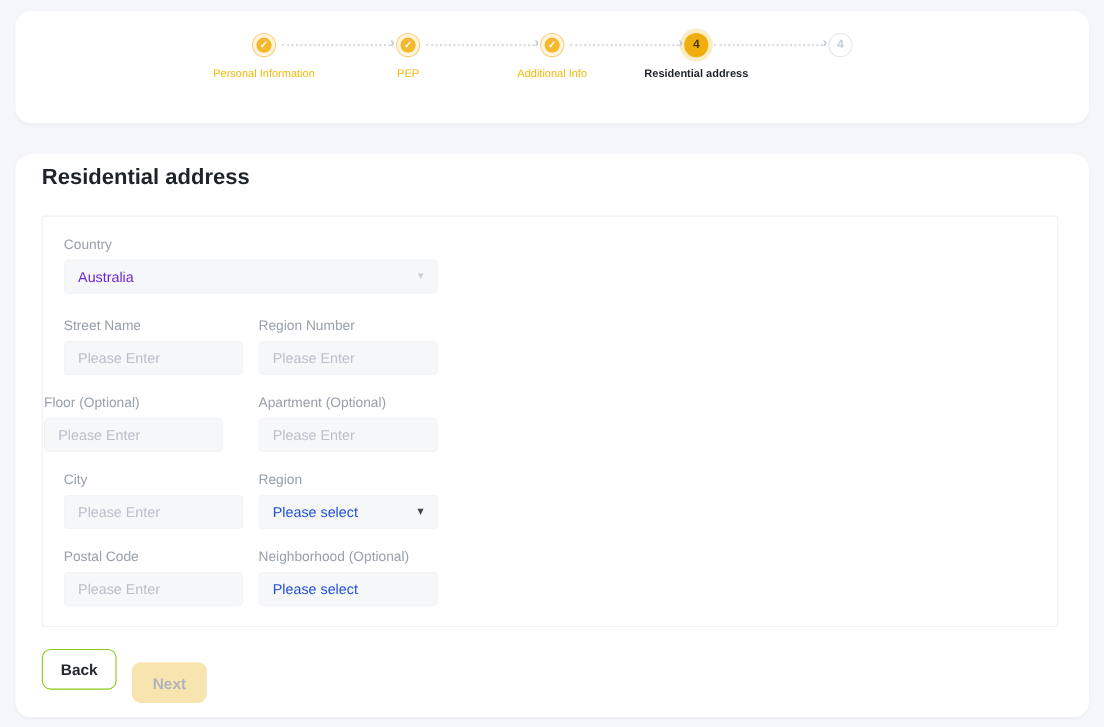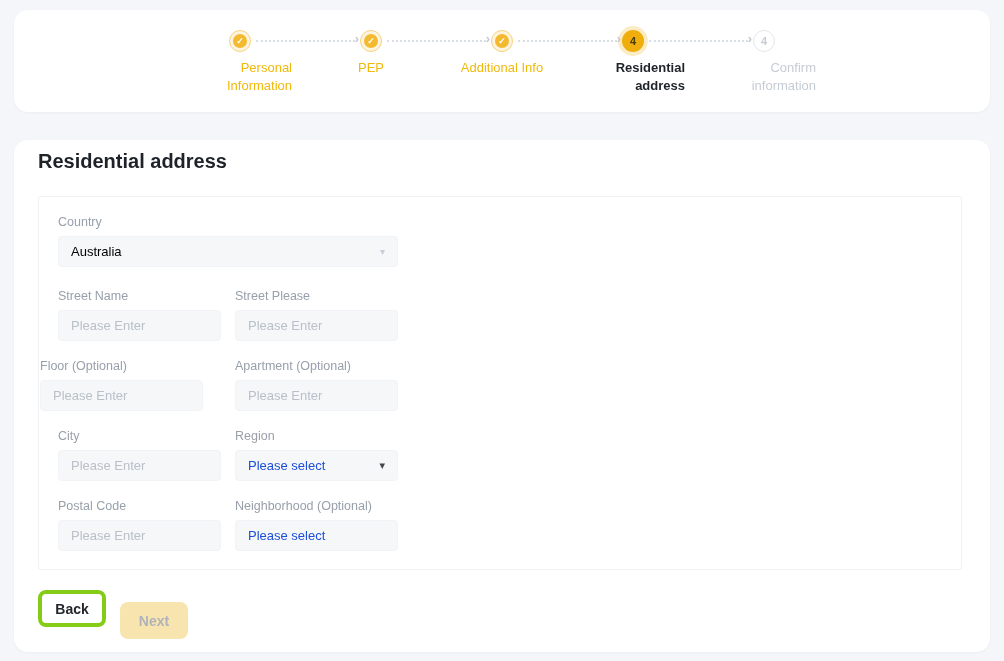--- a/index.html
+++ b/index.html
@@ -21,56 +21,56 @@
   .dot { width:14px; height:14px; border-radius:50%; background:#f3ba2f; color:#ffffff;
          font-size:9px; font-weight:700; line-height:1; display:flex; align-items:center; justify-content:center; }
   .circle-active { width:22px; height:22px; border-radius:50%; background:#f0ae0d; color:#4a3a06;
                    font-size:11px; font-weight:700; display:flex; align-items:center; justify-content:center;
                    box-shadow:0 0 0 4px rgba(243,186,47,0.28); }
   .circle-todo { width:22px; height:22px; border-radius:50%; background:#ffffff; border:1px solid #e4e7ec;
                  color:#c6ccd4; font-size:11px; font-weight:600; display:flex; align-items:center; justify-content:center; }
   .connector { position:absolute; top:10px; left:calc(-50% + 16px); right:calc(50% + 16px);
                border-top:2px dotted #d9dee4; }
   .conn-arrow { position:absolute; right:-4px; top:-10px; color:#c2c8d0; font-size:13px; font-weight:700; line-height:1; }
-  .step-label { margin-top:7px; font-size:13px; line-height:18px; text-align:right; max-width:104px; }
+  .step-label { margin-top:7px; font-size:10px; line-height:18px; text-align:center; max-width:104px; }
   .step--complete .step-label { color:#f0b90b; font-weight:500; }
   .step--active .step-label { color:#1e2329; font-weight:700; }
   .step--upcoming .step-label { color:#c6ccd4; font-weight:500; }
 
   
   .form-title { position:absolute; left:38px; top:150px; font-size:20px; font-weight:700; color:#1e2329; }
   .fieldset { position:absolute; left:38px; top:196px; width:924px; height:374px;
               border:1px solid #f0f1f4; border-radius:3px; }
   .fg { position:absolute; }
   .fg .f-label { display:block; font-size:12.5px; color:#98a0ab; margin-bottom:7px; }
   .f-input, .f-select { width:163px; height:31px; background:#f6f7f9; border:1px solid #f2f3f6;
               border-radius:4px; font-family:"Liberation Sans", sans-serif; font-size:13px; }
   .f-input { padding:0 12px; color:#474d57; outline:none; }
   .f-input::placeholder { color:#b9c0c9; }
   .f-select { display:flex; align-items:center; justify-content:space-between; padding:0 12px; cursor:pointer; }
-  .f-select .sel-value { color:#000000;text-align:right; }
+  .f-select .sel-value { color:#6d28d9;text-align:right; }
   .f-select .sel-placeholder { color:#1d4ed8; }
   .wide { width:340px; }
   .chev { font-size:10px; line-height:1; color:#c9ced6; }
   .chev--dark { color:#41464d; font-size:11px; }
 
   .fg-country   { left:19px;  top:18px;  }
   .fg-r1c1      { left:19px;  top:92px;  }
   .fg-r1c2      { left:196px; top:92px;  }
   .fg-r2c1      { left:1px;  top:162px; }
   .fg-r2c2      { left:196px; top:162px; }
   .fg-r3c1      { left:19px;  top:232px; }
   .fg-r3c2      { left:196px; top:232px; }
   .fg-r4c1      { left:19px;  top:302px; }
   .fg-r4c2      { left:196px; top:302px; }
 
   
   .btn { position:absolute; top:590px; width:68px; height:37px; border-radius:8px;
          font-family:"Liberation Sans", sans-serif; font-size:14px; font-weight:700; cursor:pointer; }
-  .btn-back { left:38px; background:#ffffff; border:4px solid #84cc16; color:#24272c; }
+  .btn-back { left:38px; background:#ffffff; border:1px solid #84cc16; color:#24272c; }
   .btn-next { left:120px; background:#f8e4ae; border:none; color:#b0b4ba; cursor:default;margin-top:12px; }
 </style>
 </head>
 <body>
 
 <div class="viewport">
 
   <div class="card stepper-card">
     <div class="stepper">
 
@@ -117,21 +117,20 @@
         <div class="step-label">Residential address</div>
       </div>
 
       <div class="step step--upcoming">
         <div class="connector">
             <span class="conn-arrow">›</span>
           </div>
         <div class="step-circle-wrap">
           <div class="circle-todo">4</div>
         </div>
-        <div class="step-label">Confirm information</div>
       </div>
 
     </div>
   </div>
 
   <div class="card form-card"></div>
 
   <h1 class="form-title">Residential address</h1>
 
   <div class="fieldset">
@@ -143,21 +142,21 @@
         <span class="chev">▾</span>
       </div>
     </div>
 
     <div class="fg fg-r1c1">
       <span class="f-label">Street Name</span>
       <input class="f-input" type="text" placeholder="Please Enter" style="">
     </div>
 
     <div class="fg fg-r1c2">
-      <span class="f-label">Street Please</span>
+      <span class="f-label">Region Number</span>
       <input class="f-input" type="text" placeholder="Please Enter" style="">
     </div>
 
     <div class="fg fg-r2c1">
       <span class="f-label">Floor (Optional)</span>
       <input class="f-input" type="text" placeholder="Please Enter" style="">
     </div>
 
     <div class="fg fg-r2c2">
       <span class="f-label">Apartment (Optional)</span>

